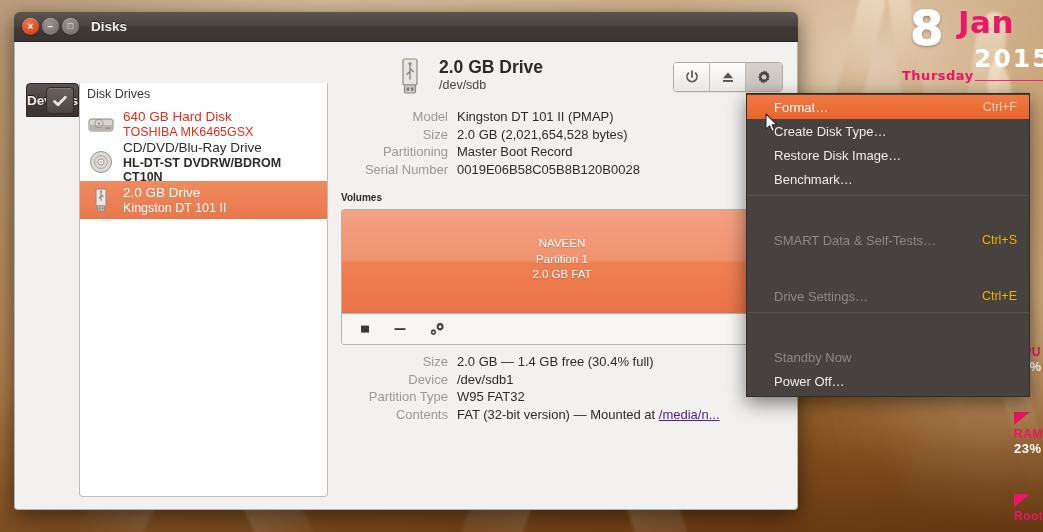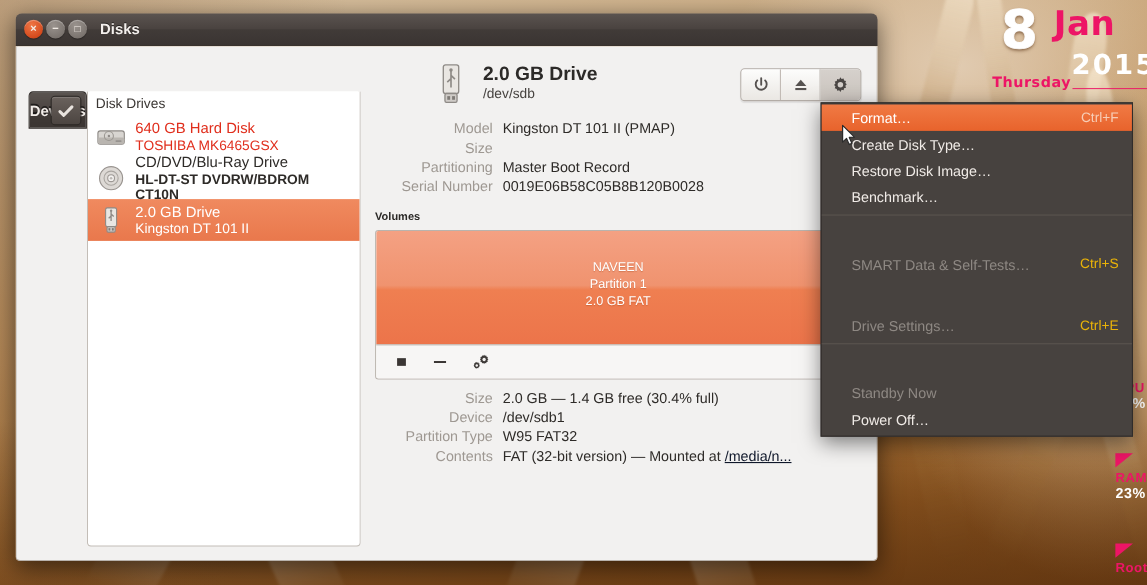--- a/index.html
+++ b/index.html
@@ -189,21 +189,21 @@
   .tb-btn.active { background: linear-gradient(180deg, #d6d1cc, #c9c3bd); }
 
   
   .detail-grid { margin-top: 9px; }
   .detail-row { display: flex; align-items: baseline; margin-bottom: 2.5px; }
   .detail-label {
     width: 116px; text-align: right; padding-right: 9px;
     font-size: 13px; color: #9e9892; flex: none;
   }
   .detail-value { font-size: 13px; color: #2e2b28; }
-  .detail-value a { color: #0f172a; text-decoration: underline; }
+  .detail-value a { color: #4c1d95; text-decoration: underline; }
 
   #volumes-label {
     font-size: 10px; font-weight: bold; color: #2c2a28;
     margin: 13px 0 6px 0;
   }
   #volume-box {
     border: 1px solid #b9b3ad; border-radius: 3px;
     background: #fff; overflow: hidden;
   }
   #volume-bar {
@@ -425,20 +425,21 @@
         </div>
       </div>
 
       <div class="detail-grid">
         <div class="detail-row">
           <div class="detail-label">Model</div>
           <div class="detail-value">Kingston DT 101 II (PMAP)</div>
         </div>
         <div class="detail-row">
           <div class="detail-label">Size</div>
+          <div class="detail-value">2.0 GB (2,021,654,528 bytes)</div>
         </div>
         <div class="detail-row">
           <div class="detail-label">Partitioning</div>
           <div class="detail-value">Master Boot Record</div>
         </div>
         <div class="detail-row">
           <div class="detail-label">Serial Number</div>
           <div class="detail-value">0019E06B58C05B8B120B0028</div>
         </div>
       </div>

